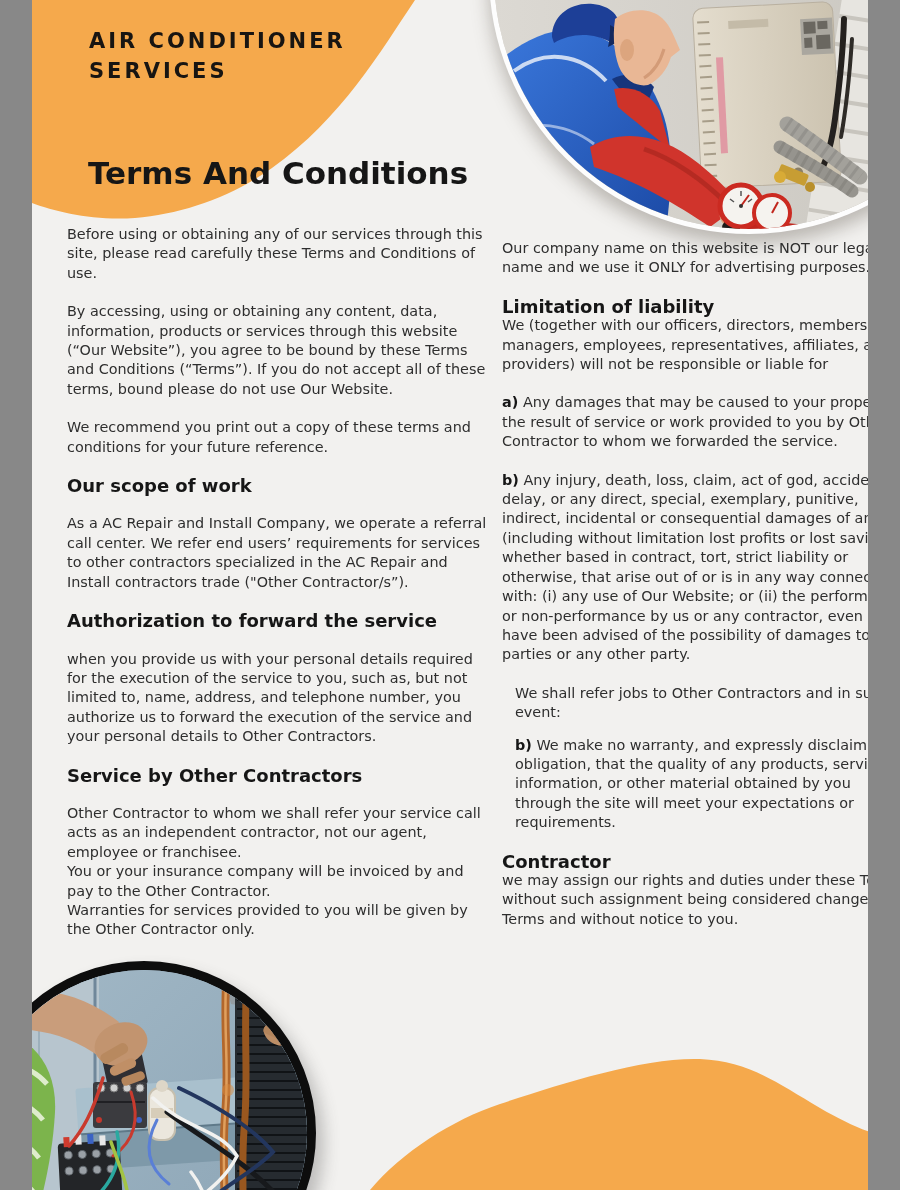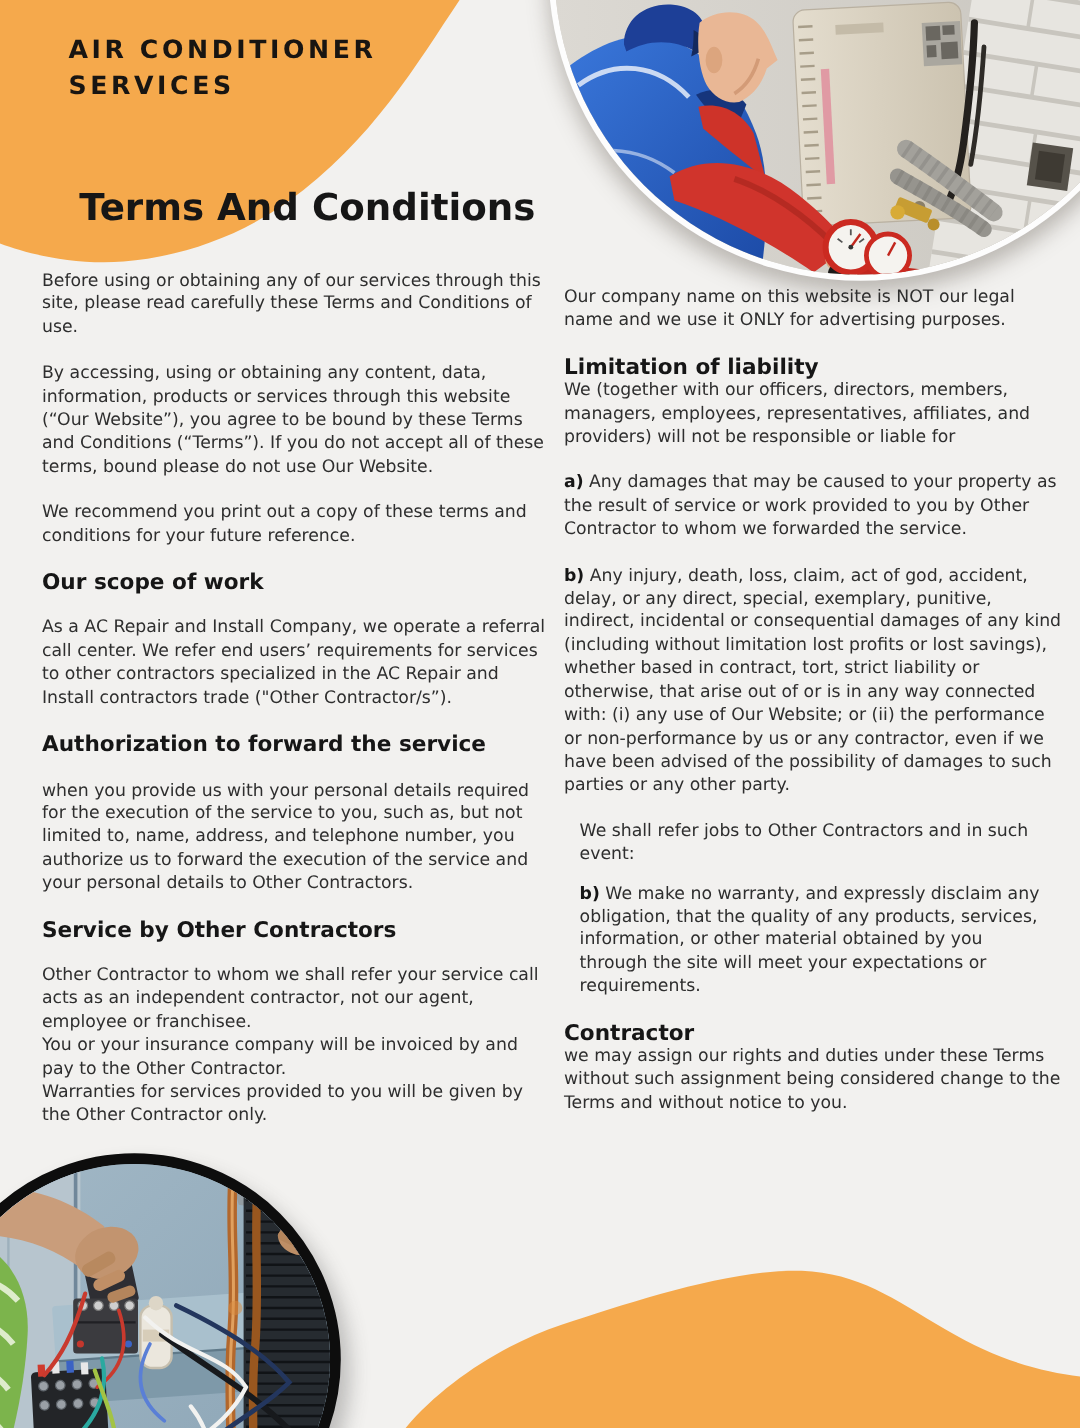--- a/index.html
+++ b/index.html
@@ -5,33 +5,33 @@
   :root{
     --accent:#F5A94C;
     --page-bg:#F2F1EF;
     --body-text:#2E2E2E;
     --heading-text:#161616;
     --photo-ring:#0D0D0D;
   }
   *{box-sizing:border-box;}
   html,body{margin:0;padding:0;background:#888;}
   .page{
-    position:relative;width:900px;height:1190px;margin:0 auto;
+    position:relative;width:836px;height:1190px;margin:0 auto;
     background:var(--page-bg);overflow:hidden;
     font-family:"DejaVu Sans","Liberation Sans",sans-serif;
   }
   .bg-blobs{position:absolute;left:0;top:0;width:900px;height:1190px;z-index:1;}
   .blob{fill:var(--accent);}
   .brand{
     position:absolute;left:57px;top:26px;z-index:4;
     font-weight:bold;font-size:21px;letter-spacing:3px;line-height:30px;
     color:#181512;
   }
   .page-title{
-    position:absolute;left:66px;top:155px;z-index:4;margin:0;
+    position:absolute;left:56px;top:155px;z-index:4;margin:0;
     font-size:31px;font-weight:bold;color:var(--heading-text);
   }
   .col{position:absolute;z-index:3;font-size:14.4px;line-height:19.4px;color:var(--body-text);}
   .col-left{left:35px;top:225px;width:424px;}
   .col-right{left:470px;top:239px;width:418px;}
   .para{margin:0 0 19px;}
   .multiline{white-space:pre-line;}
   .sub{font-size:18px;font-weight:bold;color:var(--heading-text);margin:0 0 19px;}
   .sub.tight{margin-bottom:0;}
   .pfx{font-weight:bold;color:var(--heading-text);}

